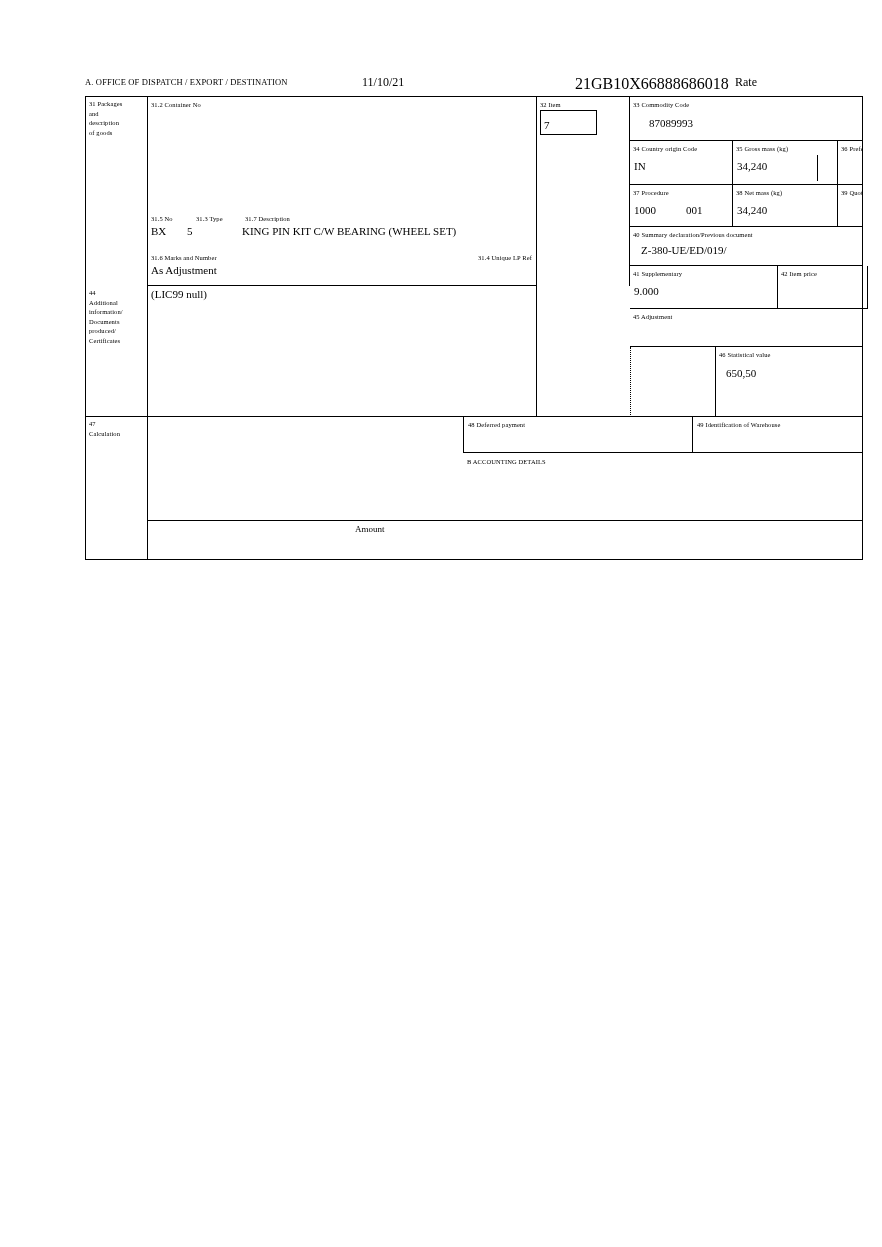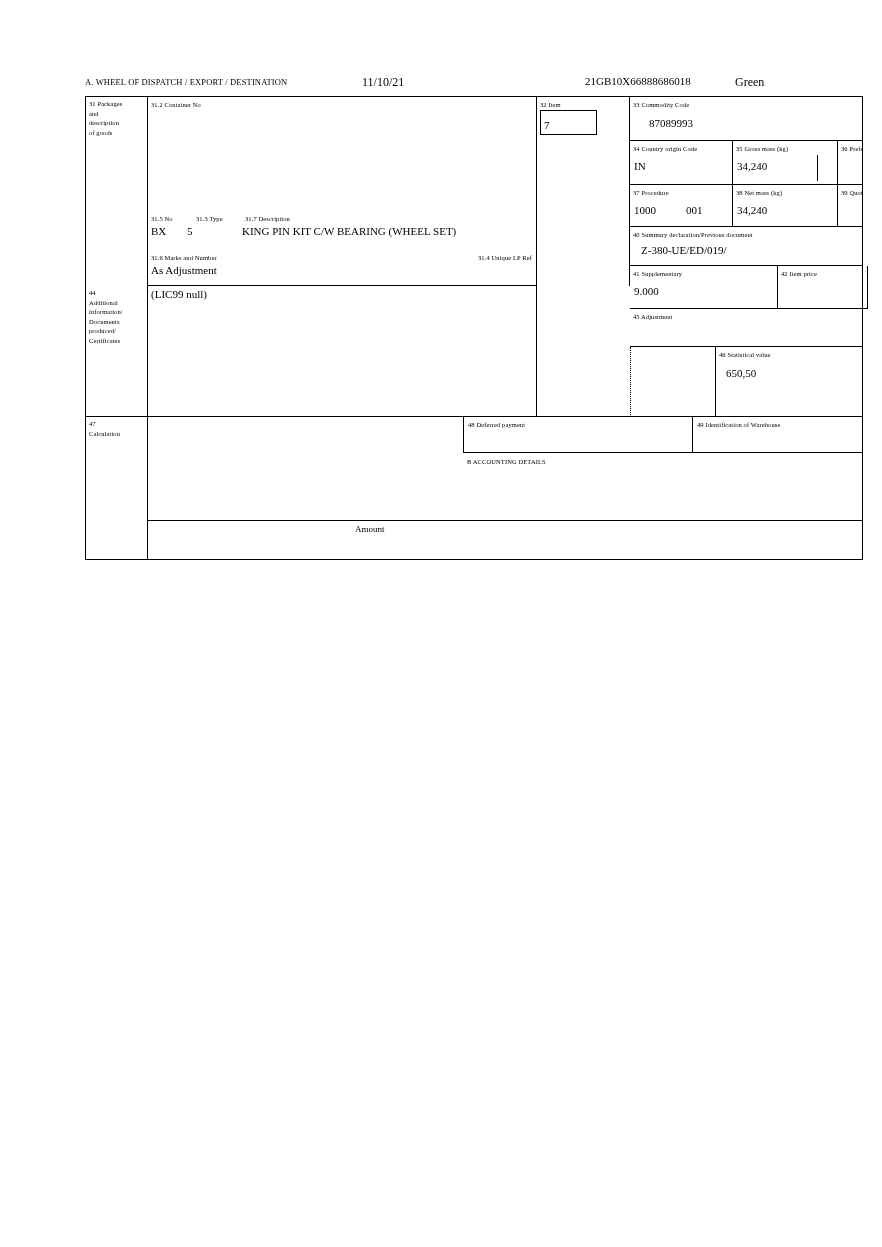--- a/index.html
+++ b/index.html
@@ -39,22 +39,22 @@
     white-space: nowrap;
   }
   .hdr-date {
     position: absolute;
     left: 277px; top: -2px;
     font-size: 12px;
     white-space: nowrap;
   }
   .hdr-mrn {
     position: absolute;
-    left: 500px; top: -2px;
-    font-size: 11px;
+    left: 490px; top: -2px;
+    font-size: 16px;
     white-space: nowrap;
   }
   .hdr-copy {
     position: absolute;
     left: 650px; top: -2px;
     font-size: 12px;
     white-space: nowrap;
   }
 
   
@@ -112,24 +112,24 @@
     text-align: center;
     line-height: 14px;
   }
 </style>
 </head>
 <body>
 
 <div class="page">
 
   <div class="hdr">
-    <div class="hdr-office">A.  WHEEL OF DISPATCH / EXPORT / DESTINATION</div>
+    <div class="hdr-office">A.  OFFICE OF DISPATCH / EXPORT / DESTINATION</div>
     <div class="hdr-date">11/10/21</div>
     <div class="hdr-mrn">21GB10X66888686018</div>
-    <div class="hdr-copy">Green</div>
+    <div class="hdr-copy">Rate</div>
   </div>
 
   <div class="form">
 
     <div class="cell br" style="left:0;top:0;width:62px;height:189px;">
       <div class="lbl-wrap pad">31 Packages<br>and<br>description<br>of goods</div>
     </div>
 
     <div class="cell br bb" style="left:62px;top:0;width:389px;height:189px;">
       <div class="lbl" style="position:absolute;left:3px;top:3px;">31.2 Container No</div>

